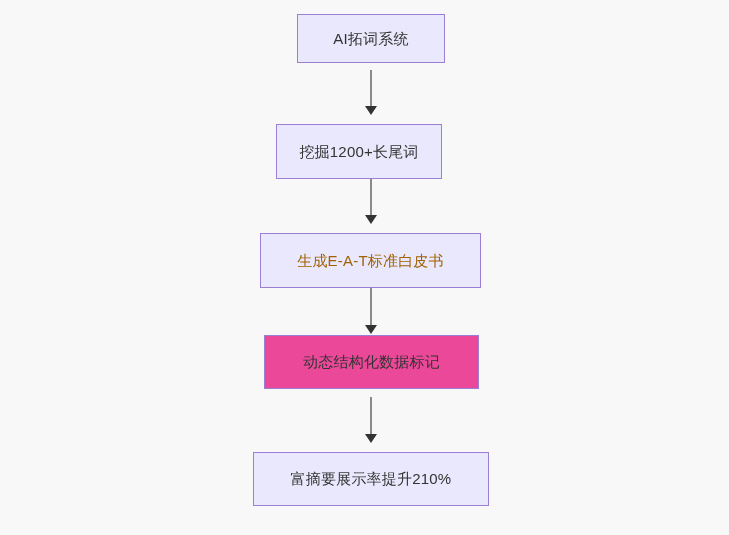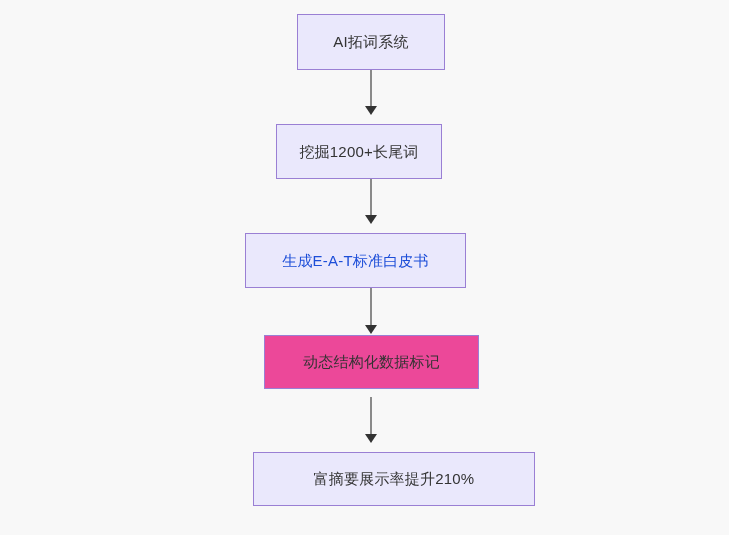--- a/index.html
+++ b/index.html
@@ -61,33 +61,33 @@
 
   <div class="edge" id="edge-1" style="left: 370px; top: 179px; height: 37px; background: rgb(138, 138, 138);"></div>
   <div class="arrowhead" id="arrow-1" style="left: 365px; top: 215px; border-top-color: rgb(51, 51, 51);"></div>
 
   <div class="edge" id="edge-2" style="left: 370px; top: 288px; height: 38px; background: rgb(138, 138, 138);"></div>
   <div class="arrowhead" id="arrow-2" style="left: 365px; top: 325px; border-top-color: rgb(51, 51, 51);"></div>
 
   <div class="edge" id="edge-3" style="left: 370px; top: 397px; height: 38px; background: rgb(138, 138, 138);"></div>
   <div class="arrowhead" id="arrow-3" style="left: 365px; top: 434px; border-top-color: rgb(51, 51, 51);"></div>
 
-  <div class="node" id="node-0" style="left: 297px; top: 14px; width: 148px; height: 56px; background: rgb(234, 232, 252); border-color: rgb(154, 127, 212); color: rgb(51, 51, 51);">
+  <div class="node" id="node-0" style="left: 297px; top: 14px; width: 148px; height: 49px; background: rgb(234, 232, 252); border-color: rgb(154, 127, 212); color: rgb(51, 51, 51);">
     <span class="node-label">AI拓词系统</span>
   </div>
 
   <div class="node" id="node-1" style="left: 276px; top: 124px; width: 166px; height: 55px; background: rgb(234, 232, 252); border-color: rgb(154, 127, 212); color: rgb(51, 51, 51);">
     <span class="node-label">挖掘1200+长尾词</span>
   </div>
 
-  <div class="node" id="node-2" style="left: 245px; top: 233px; width: 221px; height: 55px; background: rgb(234, 232, 252); border-color: rgb(154, 127, 212); color: #1d4ed8;">
+  <div class="node" id="node-2" style="left: 260px; top: 233px; width: 221px; height: 55px; background: rgb(234, 232, 252); border-color: rgb(154, 127, 212); color: #a16207;">
     <span class="node-label">生成E-A-T标准白皮书</span>
   </div>
 
   <div class="node" id="node-3" style="left: 264px; top: 335px; width: 215px; height: 54px; background: #ec4899; border-color: rgb(154, 127, 212); color: rgb(51, 51, 51);">
     <span class="node-label">动态结构化数据标记</span>
   </div>
 
-  <div class="node" id="node-4" style="left: 253px; top: 452px; width: 282px; height: 54px; background: rgb(234, 232, 252); border-color: rgb(154, 127, 212); color: rgb(51, 51, 51);">
+  <div class="node" id="node-4" style="left: 253px; top: 452px; width: 236px; height: 54px; background: rgb(234, 232, 252); border-color: rgb(154, 127, 212); color: rgb(51, 51, 51);">
     <span class="node-label">富摘要展示率提升210%</span>
   </div>
 
 </div>
 
 </body></html>

